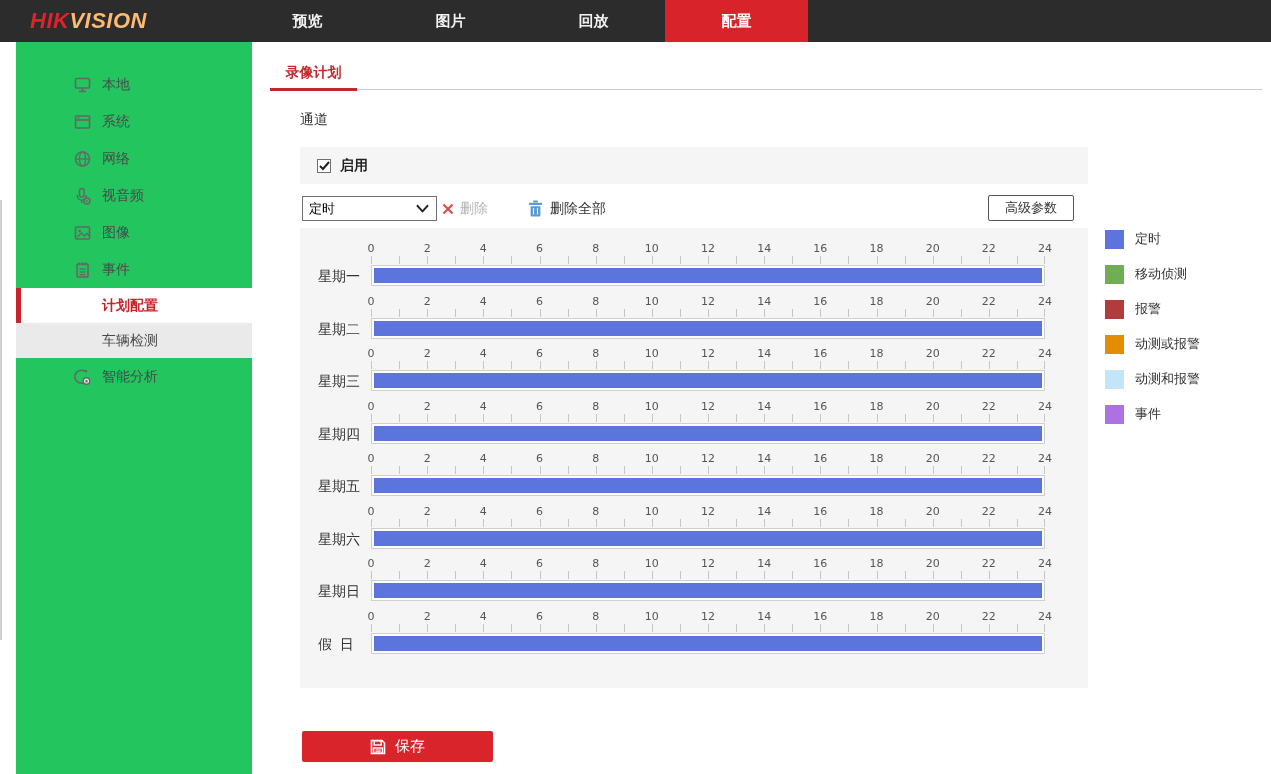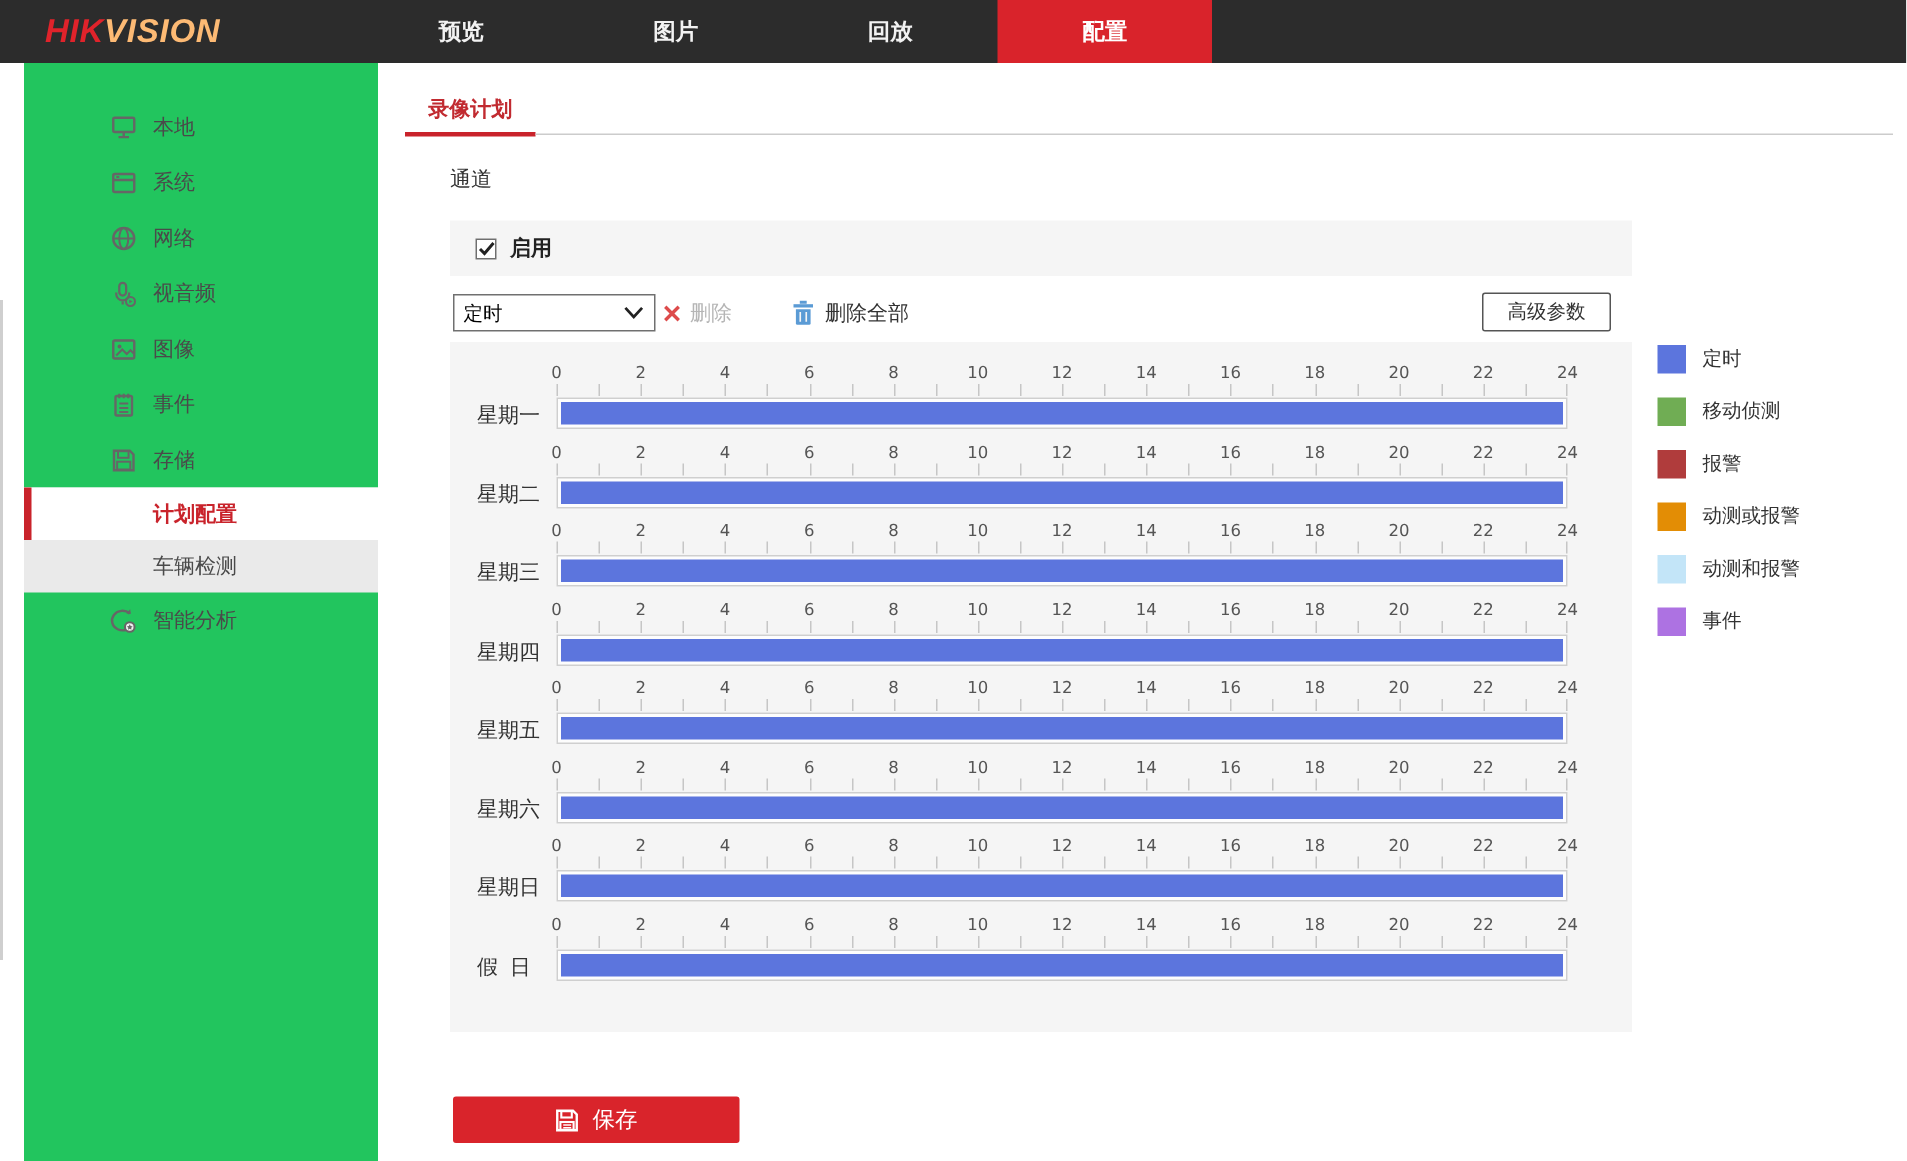--- a/index.html
+++ b/index.html
@@ -165,30 +165,20 @@
               <rect x="3.5" y="3" width="11" height="13" rx="1" fill="none" stroke="#666" stroke-width="1.6"></rect>
               <line x1="6" y1="1.5" x2="6" y2="4.5" stroke="#666" stroke-width="1.4"></line>
               <line x1="9" y1="1.5" x2="9" y2="4.5" stroke="#666" stroke-width="1.4"></line>
               <line x1="12" y1="1.5" x2="12" y2="4.5" stroke="#666" stroke-width="1.4"></line>
               <line x1="6" y1="8" x2="12" y2="8" stroke="#666" stroke-width="1.3"></line>
               <line x1="6" y1="11" x2="12" y2="11" stroke="#666" stroke-width="1.3"></line>
               <line x1="6" y1="13.7" x2="12" y2="13.7" stroke="#666" stroke-width="1.3"></line>
             </svg>
           </span>
           <span class="lb">事件</span>
-        </div>
-        <div class="side-item">
-          <span class="ic">
-            <svg width="19" height="18" viewBox="0 0 18 18">
-              <path d="M2.5 2.5 h10.5 l2.5 2.5 v10.5 h-13 Z" fill="none" stroke="#666" stroke-width="1.6"></path>
-              <rect x="5.2" y="2.8" width="7" height="4.4" fill="none" stroke="#666" stroke-width="1.3"></rect>
-              <rect x="4.6" y="9.8" width="8.8" height="5.2" fill="none" stroke="#666" stroke-width="1.3"></rect>
-            </svg>
-          </span>
-          <span class="lb">存储</span>
         </div>
       </div>
     <div class="submenu" id="side-sub">
         <div class="sub-item active">
           <span class="lb">计划配置</span>
         </div>
         <div class="sub-item">
           <span class="lb">车辆检测</span>
         </div>
       </div>

